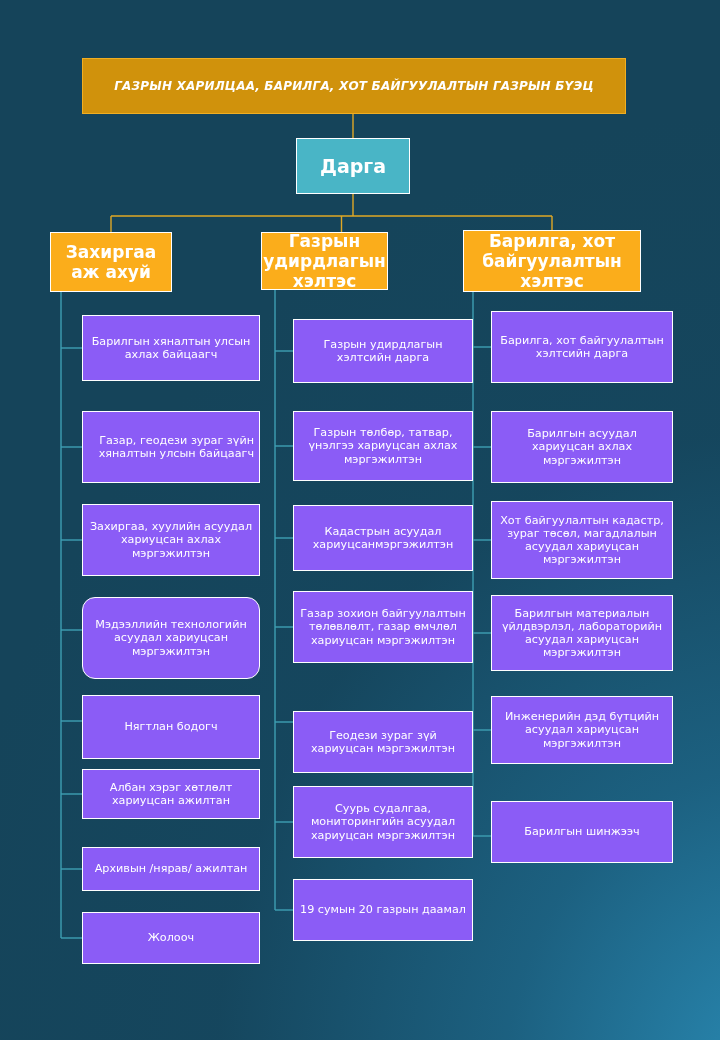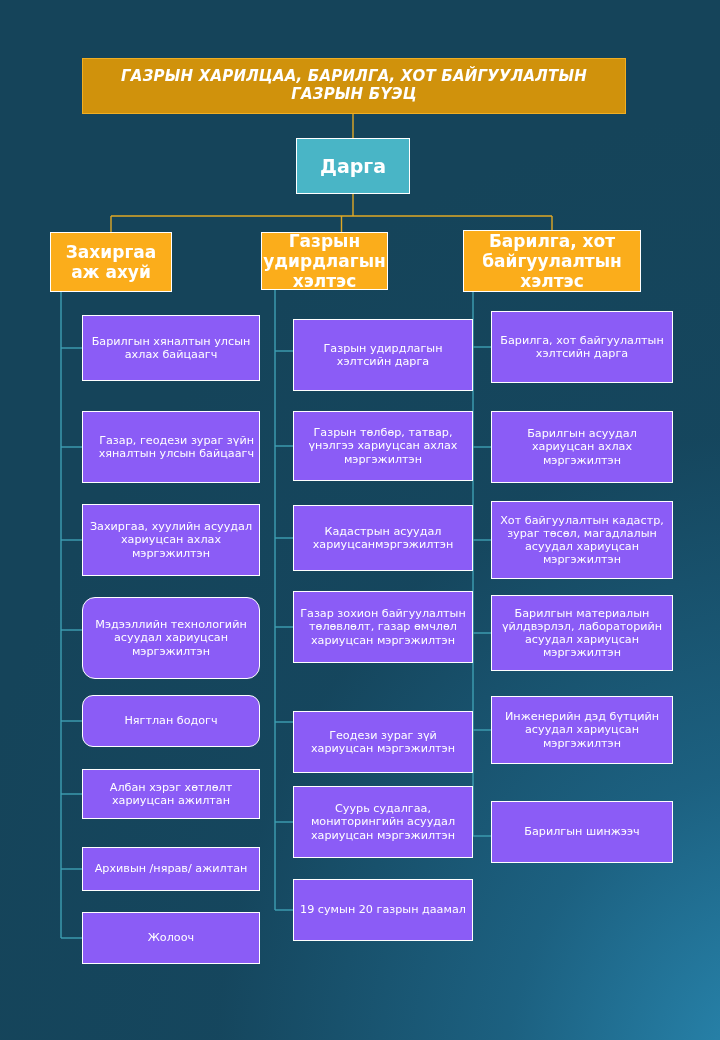--- a/index.html
+++ b/index.html
@@ -49,21 +49,21 @@
     text-align: center;
     color: #ffffff;
     border: 1px solid #ffffff;
     line-height: 1.18;
   }
   .title-box {
     background: #d0920c;
     border: 1px solid #f0ae22;
     font-style: italic;
     font-weight: bold;
-    font-size: 15px;
+    font-size: 12px;
     letter-spacing: 0.2px;
     padding: 0 8px;
   }
   .head-box {
     background: #49b5c6;
     border: 1px solid #ffffff;
     font-weight: bold;
     font-size: 19px;
   }
   .dept-box {
@@ -123,25 +123,25 @@
 <div id="chart">
     <div class="box title-box" style="left: 82px; top: 58px; width: 544px; height: 56px;">ГАЗРЫН ХАРИЛЦАА, БАРИЛГА, ХОТ БАЙГУУЛАЛТЫН ГАЗРЫН БҮЭЦ</div>
     <div class="box head-box" style="left: 296px; top: 138px; width: 114px; height: 56px;">Дарга</div>
     <div class="box dept-box" style="left: 50px; top: 232px; width: 122px; height: 60px;">Захиргаа аж ахуй</div>
     <div class="box dept-box" style="left: 261px; top: 232px; width: 127px; height: 58px;">Газрын удирдлагын хэлтэс</div>
     <div class="box dept-box" style="left: 463px; top: 230px; width: 178px; height: 62px;">Барилга, хот байгуулалтын  хэлтэс</div>
     <div class="box leaf-box" style="left: 82px; top: 315px; width: 178px; height: 66px;">Барилгын хяналтын улсын ахлах  байцаагч</div>
     <div class="box leaf-box" style="left: 82px; top: 411px; width: 178px; height: 72px; text-align: right;">Газар, геодези зураг зүйн хяналтын улсын байцаагч</div>
     <div class="box leaf-box" style="left: 82px; top: 504px; width: 178px; height: 72px;">Захиргаа,  хуулийн асуудал хариуцсан ахлах мэргэжилтэн</div>
     <div class="box leaf-box" style="left: 82px; top: 597px; width: 178px; height: 82px; border-radius: 13px;">Мэдээллийн технологийн асуудал хариуцсан мэргэжилтэн</div>
-    <div class="box leaf-box" style="left: 82px; top: 695px; width: 178px; height: 52px; border-radius: 11px;">Нягтлан бодогч</div>
+    <div class="box leaf-box" style="left: 82px; top: 695px; width: 178px; height: 64px;">Нягтлан бодогч</div>
     <div class="box leaf-box" style="left: 82px; top: 769px; width: 178px; height: 50px;">Албан хэрэг хөтлөлт хариуцсан ажилтан</div>
     <div class="box leaf-box" style="left: 82px; top: 847px; width: 178px; height: 44px;">Архивын /нярав/ ажилтан</div>
     <div class="box leaf-box" style="left: 82px; top: 912px; width: 178px; height: 52px;">Жолооч</div>
-    <div class="box leaf-box" style="left: 293px; top: 319px; width: 180px; height: 72px;">Газрын удирдлагын хэлтсийн дарга</div>
+    <div class="box leaf-box" style="left: 293px; top: 319px; width: 180px; height: 64px;">Газрын удирдлагын хэлтсийн дарга</div>
     <div class="box leaf-box" style="left: 293px; top: 411px; width: 180px; height: 70px;">Газрын төлбөр, татвар, үнэлгээ хариуцсан ахлах мэргэжилтэн</div>
     <div class="box leaf-box" style="left: 293px; top: 505px; width: 180px; height: 66px;">Кадастрын асуудал хариуцсанмэргэжилтэн</div>
     <div class="box leaf-box" style="left: 293px; top: 591px; width: 180px; height: 72px;">Газар зохион байгуулалтын төлөвлөлт, газар өмчлөл хариуцсан мэргэжилтэн</div>
     <div class="box leaf-box" style="left: 293px; top: 691px; width: 180px; height: 62px; margin-top: 20px;">Геодези зураг зүй хариуцсан мэргэжилтэн</div>
     <div class="box leaf-box" style="left: 293px; top: 786px; width: 180px; height: 72px;">Суурь судалгаа, мониторингийн асуудал хариуцсан мэргэжилтэн</div>
     <div class="box leaf-box" style="left: 293px; top: 879px; width: 180px; height: 62px;">19 сумын 20 газрын даамал</div>
     <div class="box leaf-box" style="left: 491px; top: 311px; width: 182px; height: 72px;">Барилга, хот байгуулалтын хэлтсийн дарга</div>
     <div class="box leaf-box" style="left: 491px; top: 411px; width: 182px; height: 72px;">Барилгын асуудал хариуцсан ахлах мэргэжилтэн</div>
     <div class="box leaf-box" style="left: 491px; top: 501px; width: 182px; height: 78px;">Хот байгуулалтын кадастр, зураг төсөл, магадлалын асуудал хариуцсан мэргэжилтэн</div>
     <div class="box leaf-box" style="left: 491px; top: 595px; width: 182px; height: 76px;">Барилгын материалын үйлдвэрлэл, лабораторийн асуудал хариуцсан мэргэжилтэн</div>

